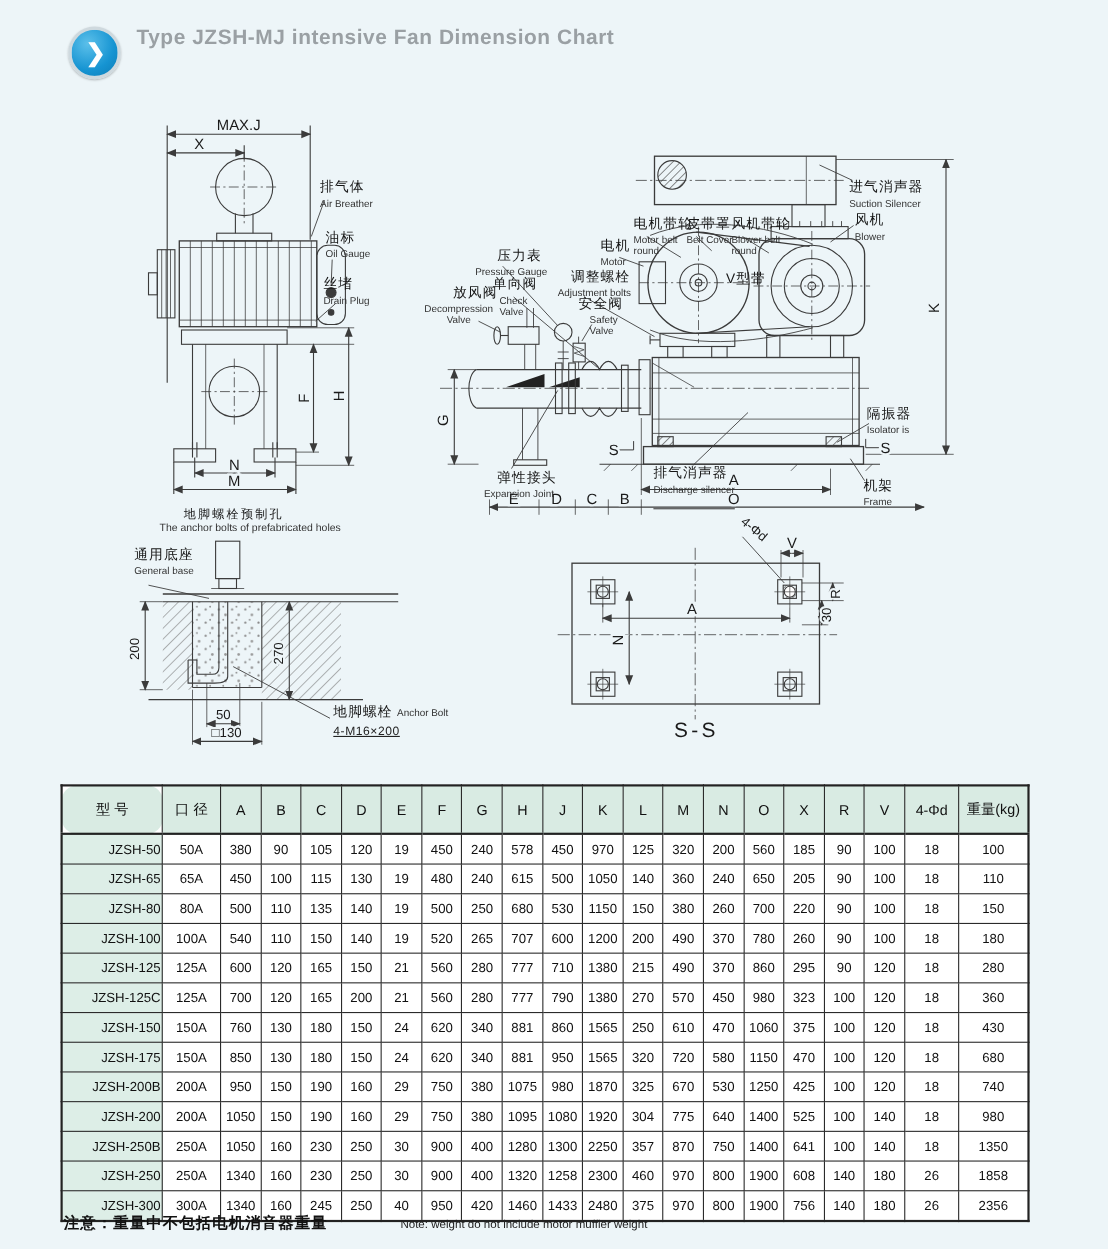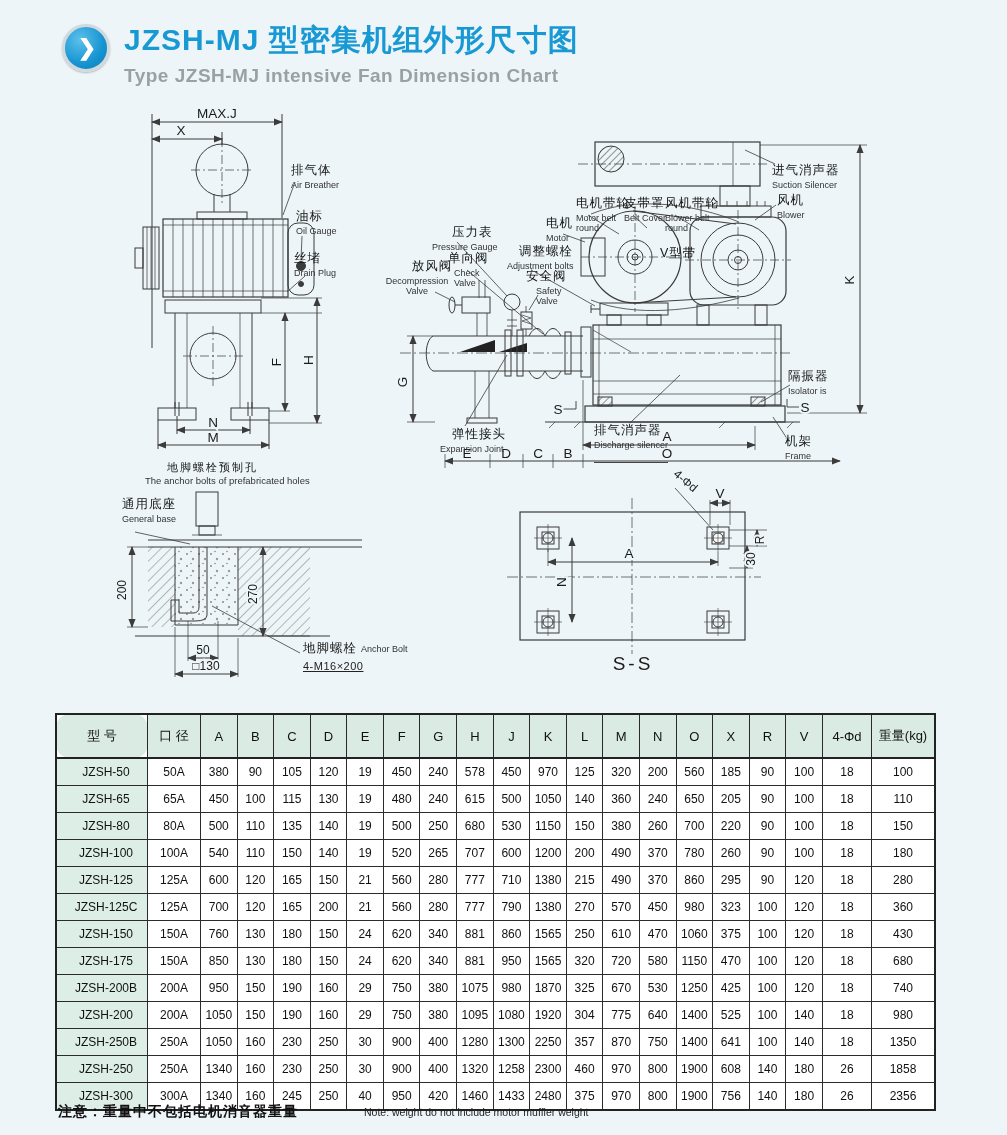--- a/index.html
+++ b/index.html
@@ -38,41 +38,40 @@
   .sstx{font-size:19px;fill:#1a1a1a;letter-spacing:3px;}
   
   #dimtable{
     position:absolute;left:55px;top:713px;width:881px;
     border-collapse:collapse;table-layout:fixed;background:#fff;
     font-size:12px;color:#111;
   }
   #dimtable th,#dimtable td{border:1px solid #2b2b2b;text-align:center;padding:0 1px;}
   #dimtable th{height:42px;background:#d9ebe3;font-weight:normal;font-size:13px;}
   #dimtable td{height:26px;}
-  #dimtable td:first-child{background:#ddeee7;text-align:center;padding-left:9px;}
+  #dimtable td:first-child{background:#ddeee7;text-align:right;padding-left:9px;}
   #dimtable{border:2px solid #222;}
   #dimtable thead th{border-bottom:2px solid #222;}
   #dimtable th:nth-child(1){width:88px;border-radius:14px;}
   #dimtable th:nth-child(2){width:50px;}
   #dimtable th:nth-child(20){width:46px;}
   #dimtable th:nth-child(21){width:60px;}
   
   #note{position:absolute;left:58px;top:1103px;display:flex;align-items:baseline;}
   #note .nzh{font-size:14px;font-weight:bold;color:#111;letter-spacing:1px;}
   #note .nen{font-size:10.5px;color:#222;margin-left:66px;}
 </style>
 </head>
 <body>
 
 <div class="hdr">
   <div class="hdr-icon">
       <span>❯</span>
     </div>
   <div class="hdr-text">
-    <h1>JZSH-MJ 型密集机组外形尺寸图</h1>
     <div class="sub">Type JZSH-MJ intensive Fan Dimension Chart</div>
   </div>
 </div>
 
 <div id="drawings">
 
   <svg style="left:135px;top:8px" width="260" height="390" viewBox="0 0 260 390">
     <defs>
       <marker id="ar1" viewBox="0 0 10 10" refX="9" refY="5" markerWidth="9" markerHeight="9" orient="auto-start-reverse">
           <path d="M0,1 L10,5 L0,9 z" fill="#3b3b3b"></path>

